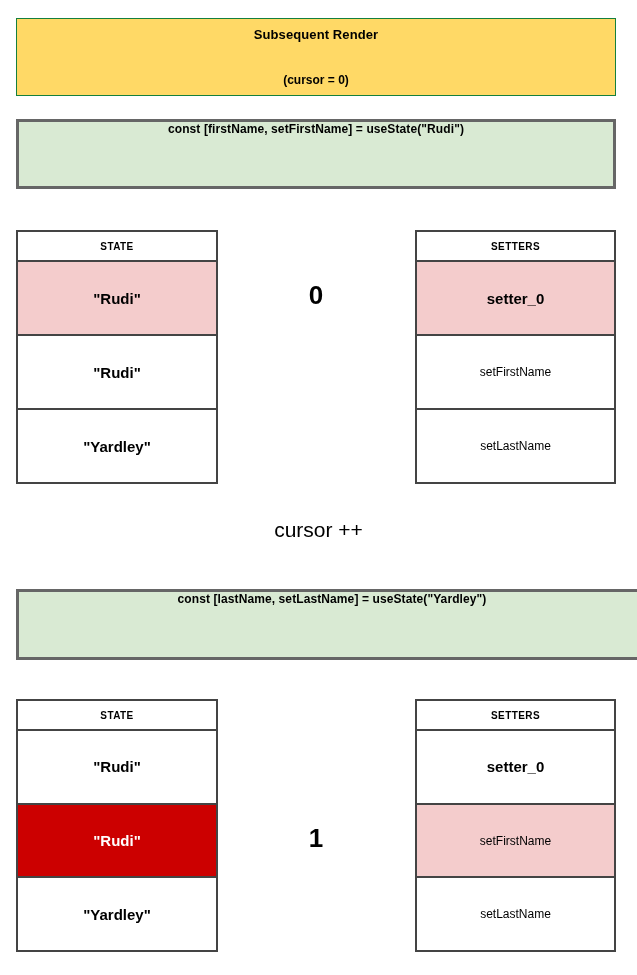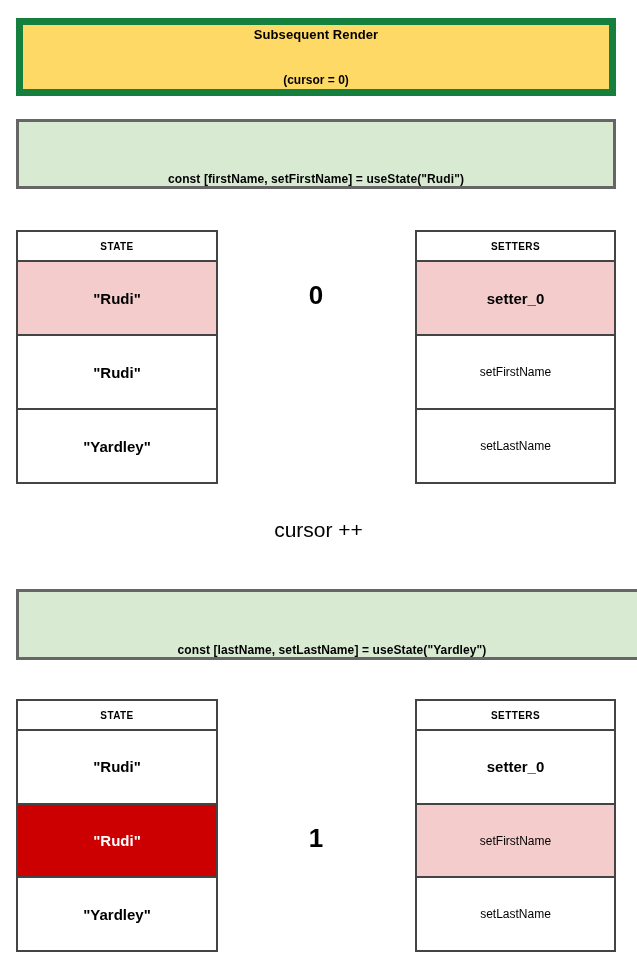--- a/index.html
+++ b/index.html
@@ -21,21 +21,21 @@
     position: absolute;
     left: 0; top: 0;
     width: 637px;
     height: 975px;
   }
 
   
   .banner {
     position: absolute;
     box-sizing: border-box;
-    border: 7px solid #15803d;
+    border: 1px solid #15803d;
     display: flex;
     flex-direction: column;
     align-items: center;
     justify-content: center;
     text-align: center;
   }
   .banner-title {
     font-size: 13px;
     font-weight: bold;
     letter-spacing: 0.1px;
@@ -55,21 +55,21 @@
     height: 78px;
     background: #ffd966;
   }
 
   .code-banner {
     position: absolute;
     box-sizing: border-box;
     border: 3px solid #666666;
     background: #d9ead3;
     display: flex;
-    align-items: flex-end;
+    align-items: flex-start;
     justify-content: center;
     text-align: center;
   }
   .code-text {
     font-size: 12px;
     font-weight: bold;
     letter-spacing: 0.1px;
   }
 
   #code-banner-1 {

